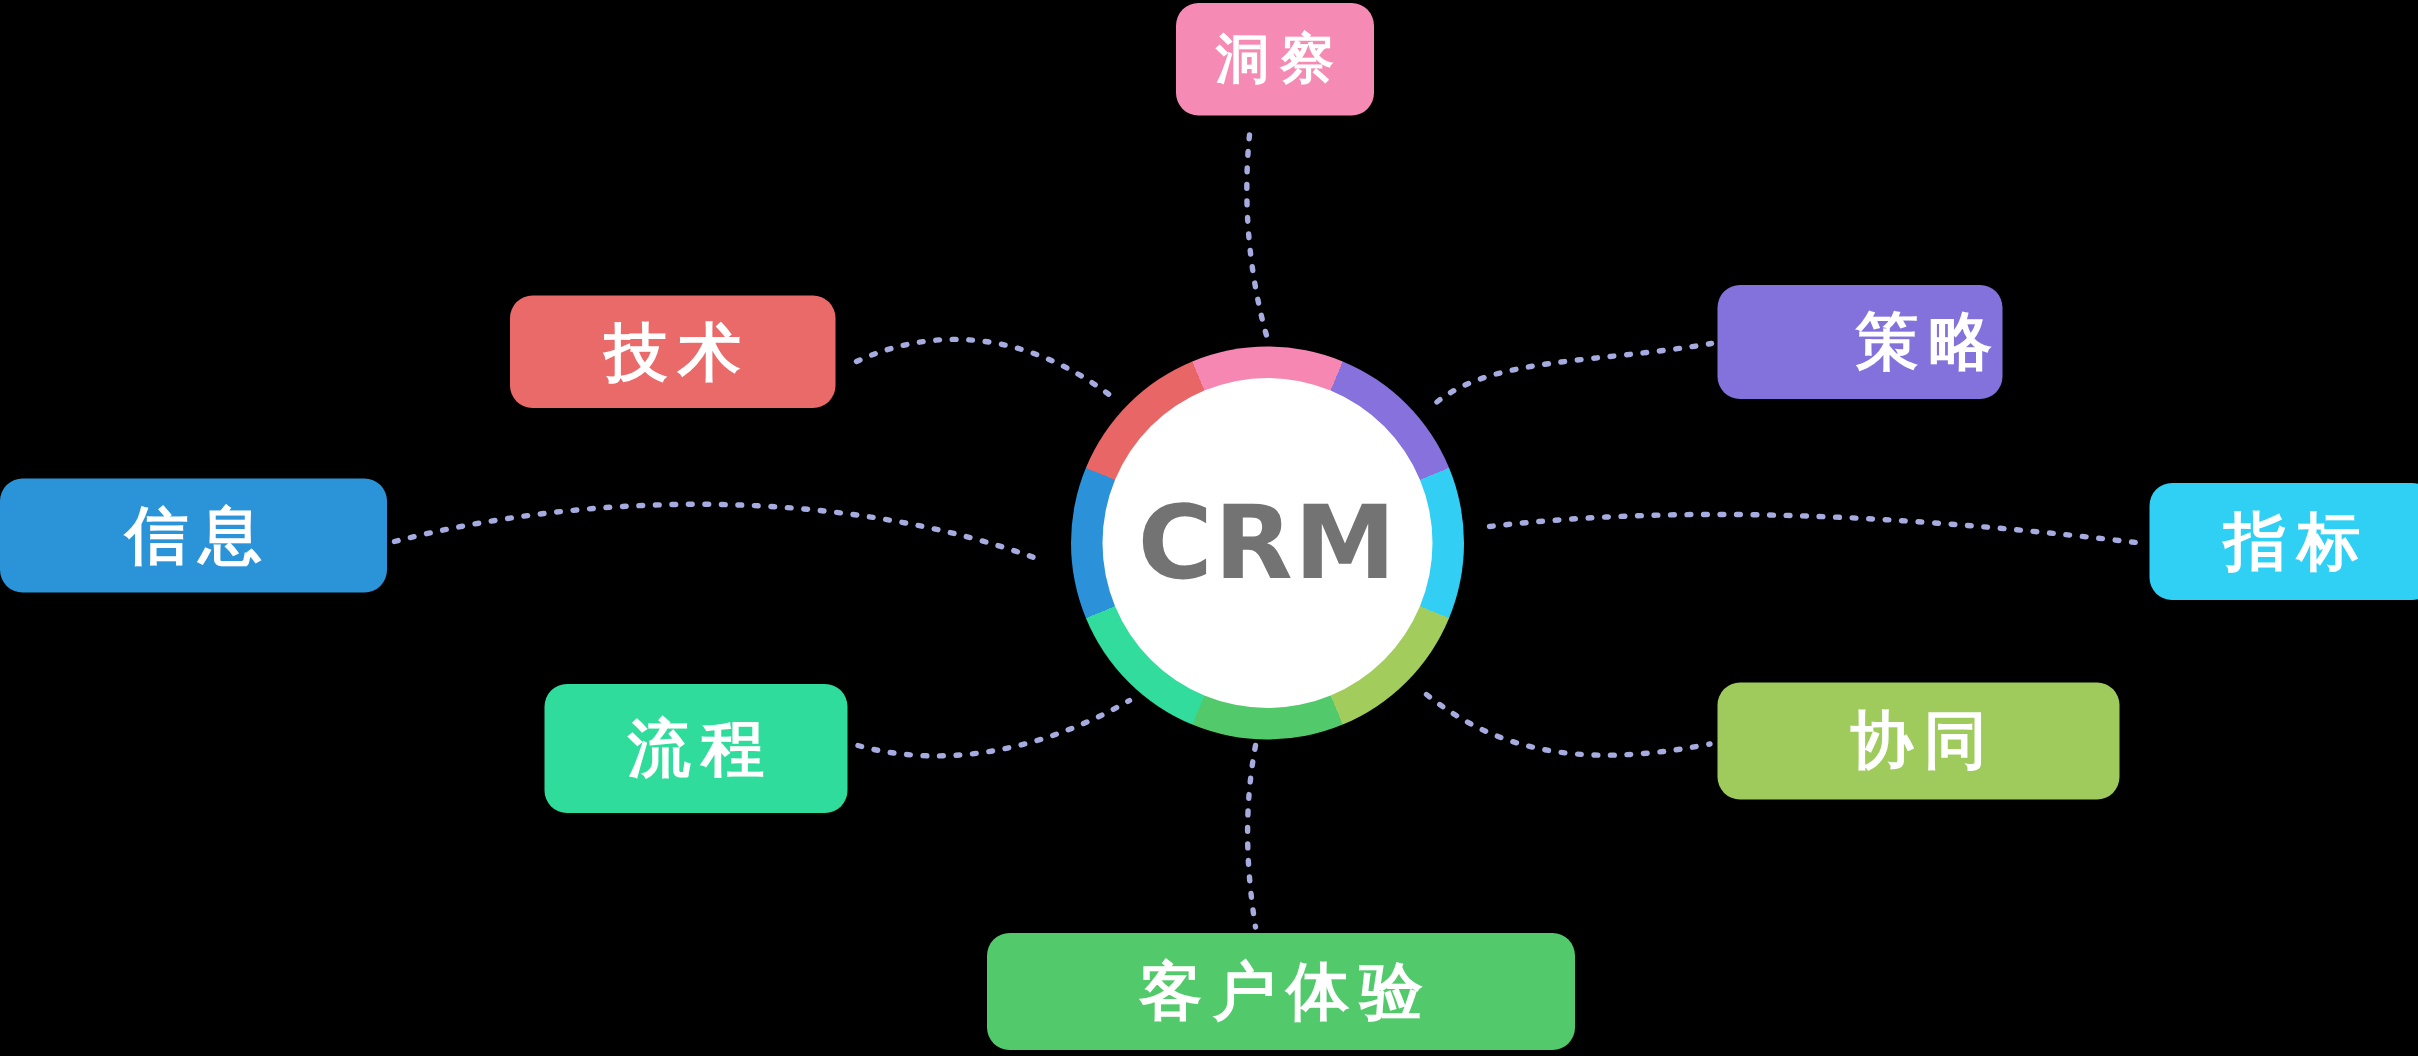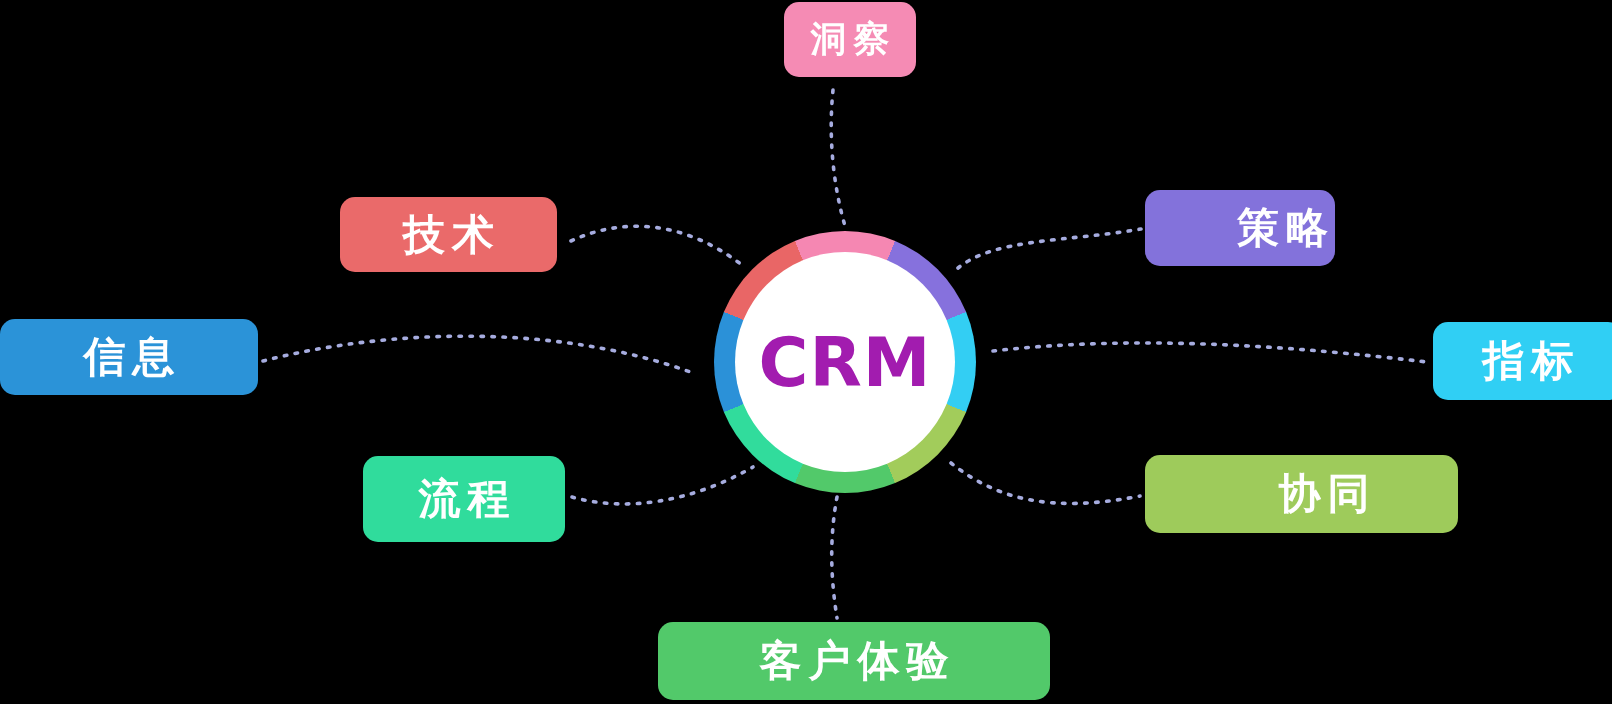--- a/index.html
+++ b/index.html
@@ -113,28 +113,28 @@
   </div>
 
   <div class="node node-strategy" style="background: rgb(131, 114, 219);">
     <span class="label">策略</span>
   </div>
 
   <div class="node node-metrics" style="background: rgb(48, 207, 244);">
     <span class="label">指标</span>
   </div>
 
-  <div class="node node-synergy" style="background: rgb(158, 203, 91); padding-left: 45px;">
+  <div class="node node-synergy" style="background: rgb(158, 203, 91);">
     <span class="label">协同</span>
   </div>
 
   <div class="node node-customer_experience" style="background: rgb(82, 201, 106); text-align: right;">
     <span class="label">客户体验</span>
   </div>
 
   <div class="center-node">
     <div class="center-ring" style="background: conic-gradient(from -22.5deg, rgb(245, 135, 178) 0deg, rgb(245, 135, 178) 45deg, rgb(134, 113, 221) 45deg, rgb(134, 113, 221) 90deg, rgb(51, 206, 243) 90deg, rgb(51, 206, 243) 135deg, rgb(162, 204, 91) 135deg, rgb(162, 204, 91) 180deg, rgb(82, 201, 106) 180deg, rgb(82, 201, 106) 225deg, rgb(49, 220, 156) 225deg, rgb(49, 220, 156) 270deg, rgb(43, 145, 216) 270deg, rgb(43, 145, 216) 315deg, rgb(233, 102, 102) 315deg, rgb(233, 102, 102) 360deg);"></div>
     <div class="center-core" style="background: rgb(255, 255, 255);">
-      <span class="crm-label" style="color: #a21caf;">CRM</span>
+      <span class="crm-label" style="color: #737373;">CRM</span>
     </div>
   </div>
 
 </div>
 
 </body></html>

